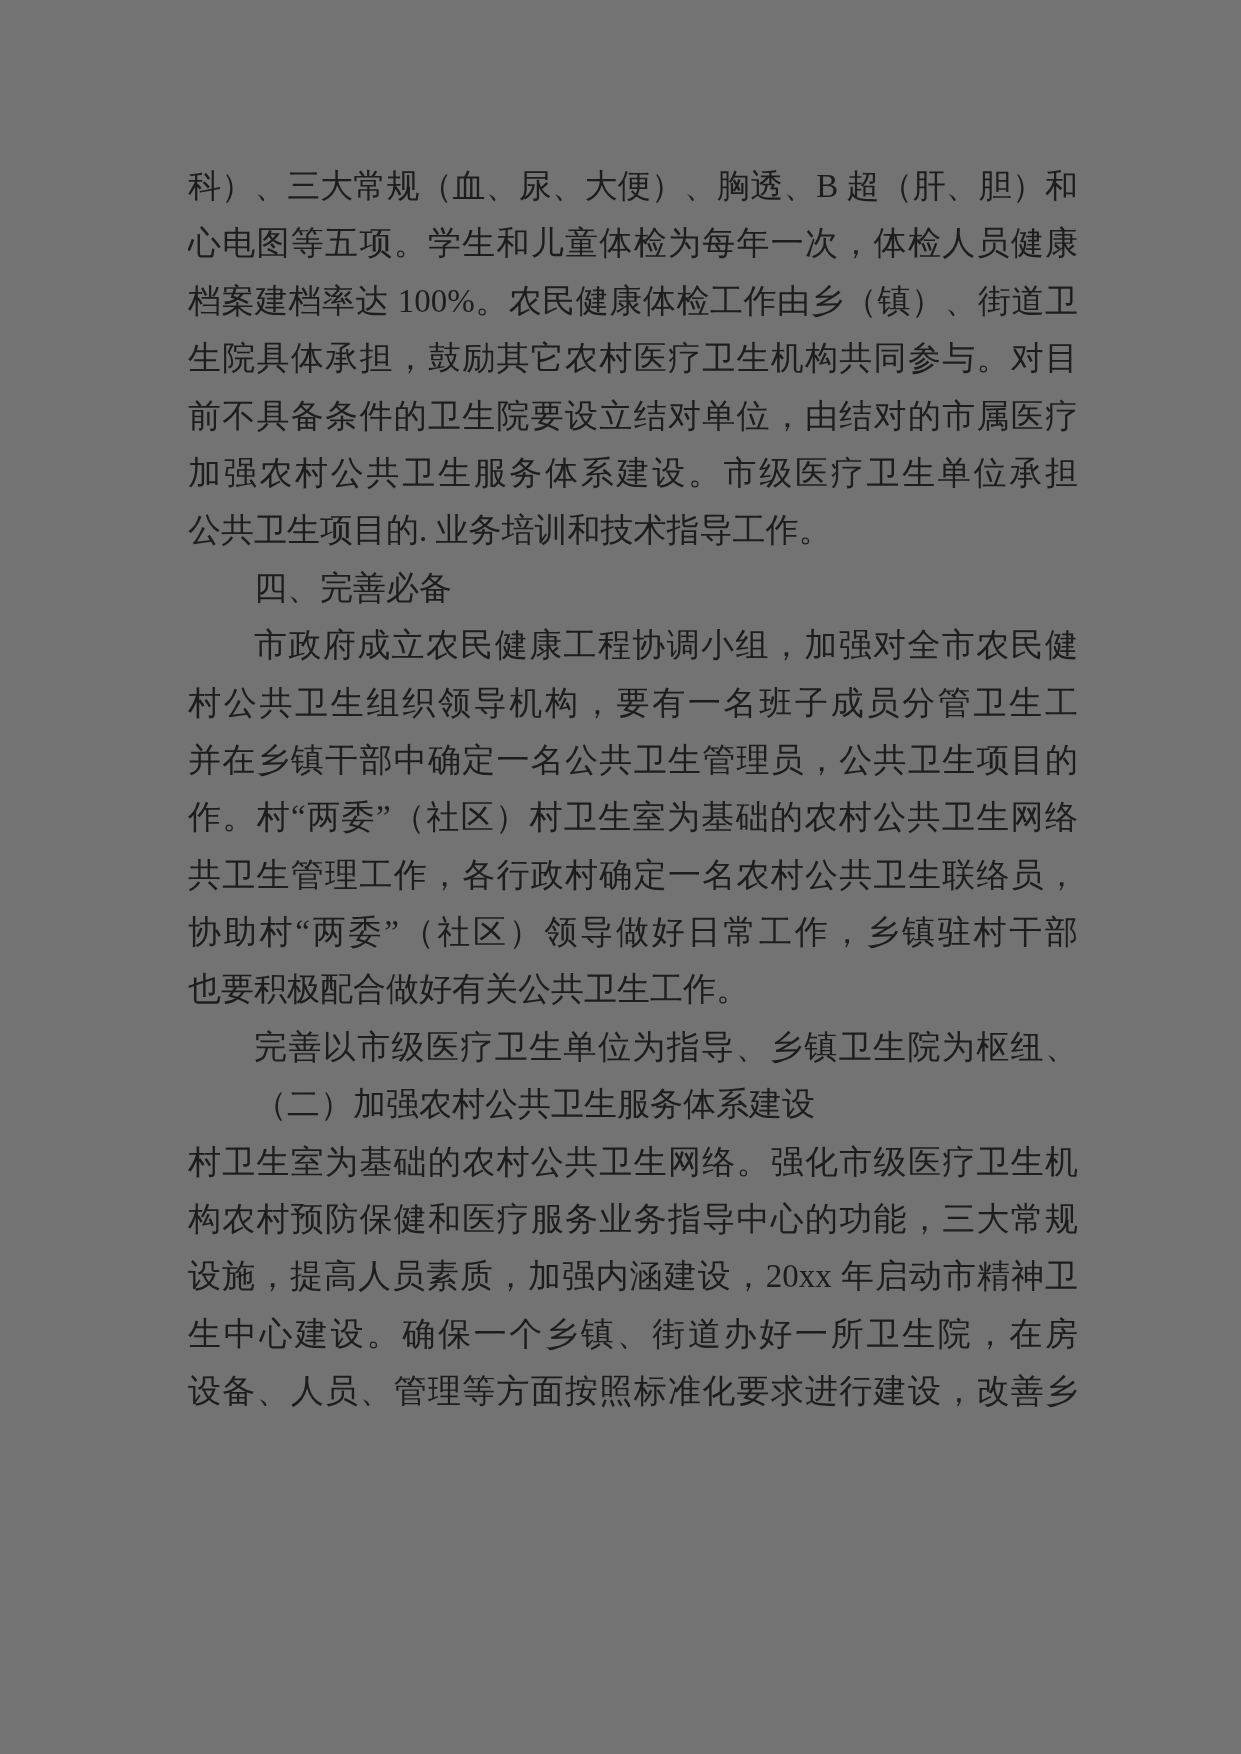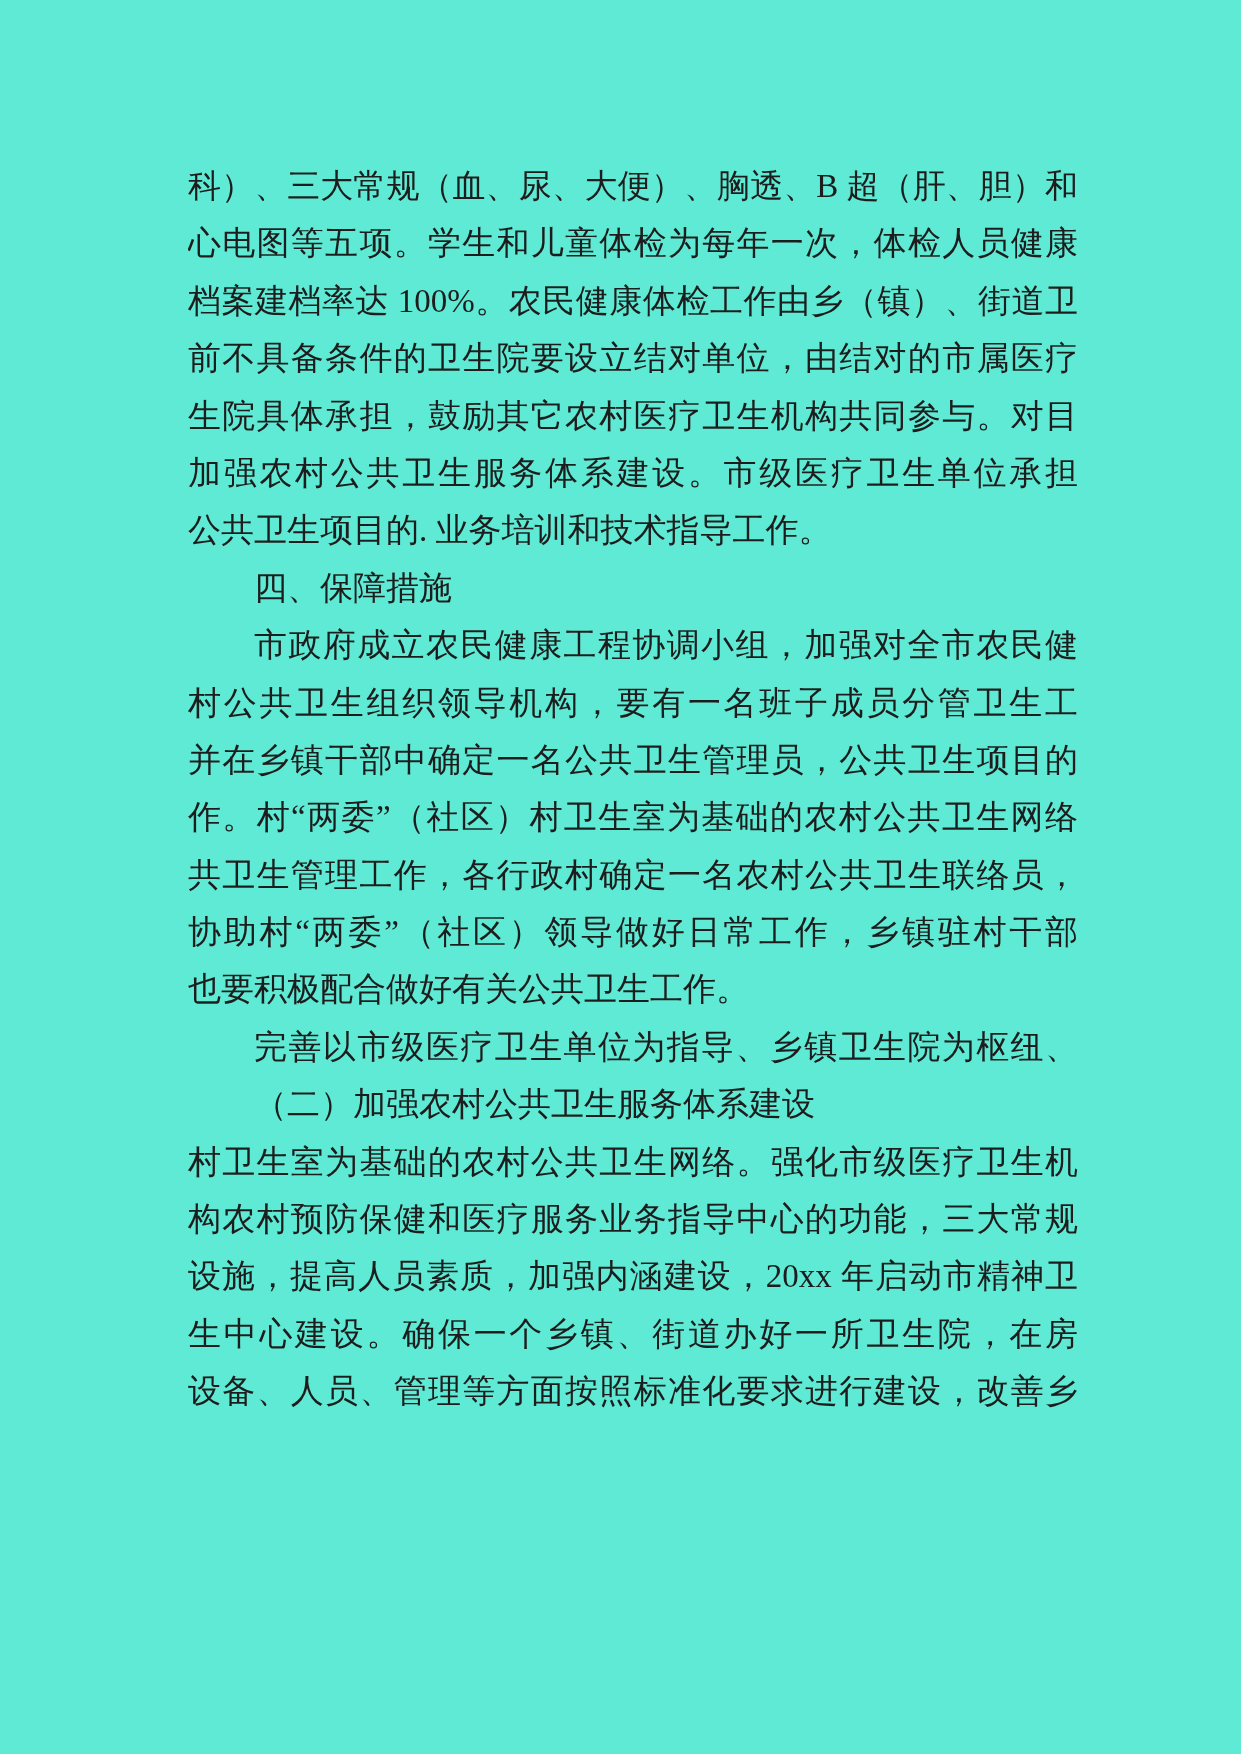--- a/index.html
+++ b/index.html
@@ -4,21 +4,21 @@
 <style>
   html, body {
     margin: 0;
     padding: 0;
     background: #ffffff;
   }
   .page {
     position: relative;
     width: 1241px;
     height: 1754px;
-    background: #5eead4;
+    background: #737373;
     box-sizing: border-box;
     padding: 158px 163px 0 188px;
     font-family: "Liberation Serif", serif;
     color: #1d1d1d;
     overflow: hidden;
   }
   .text-block {
     width: 890px;
   }
   .line {
@@ -38,25 +38,25 @@
   }
 </style>
 </head>
 <body>
 
 <div class="page">
   <div class="text-block">
       <div class="line just">科）、三大常规（血、尿、大便）、胸透、B 超（肝、胆）和</div>
       <div class="line just">心电图等五项。学生和儿童体检为每年一次，体检人员健康</div>
       <div class="line just">档案建档率达 100%。农民健康体检工作由乡（镇）、街道卫</div>
+      <div class="line just">生院具体承担，鼓励其它农村医疗卫生机构共同参与。对目</div>
       <div class="line just">前不具备条件的卫生院要设立结对单位，由结对的市属医疗</div>
-      <div class="line just">生院具体承担，鼓励其它农村医疗卫生机构共同参与。对目</div>
       <div class="line just">加强农村公共卫生服务体系建设。市级医疗卫生单位承担</div>
       <div class="line">公共卫生项目的. 业务培训和技术指导工作。</div>
-      <div class="line indent">四、保障措施</div>
+      <div class="line indent">四、完善必备</div>
       <div class="line indent just">市政府成立农民健康工程协调小组，加强对全市农民健</div>
       <div class="line just">村公共卫生组织领导机构，要有一名班子成员分管卫生工作，</div>
       <div class="line just">并在乡镇干部中确定一名公共卫生管理员，公共卫生项目的</div>
       <div class="line just">作。村“两委”（社区）村卫生室为基础的农村公共卫生网络</div>
       <div class="line just">共卫生管理工作，各行政村确定一名农村公共卫生联络员，</div>
       <div class="line just">协助村“两委”（社区）领导做好日常工作，乡镇驻村干部</div>
       <div class="line">也要积极配合做好有关公共卫生工作。</div>
       <div class="line indent just">完善以市级医疗卫生单位为指导、乡镇卫生院为枢纽、</div>
       <div class="line indent">（二）加强农村公共卫生服务体系建设</div>
       <div class="line just">村卫生室为基础的农村公共卫生网络。强化市级医疗卫生机</div>

